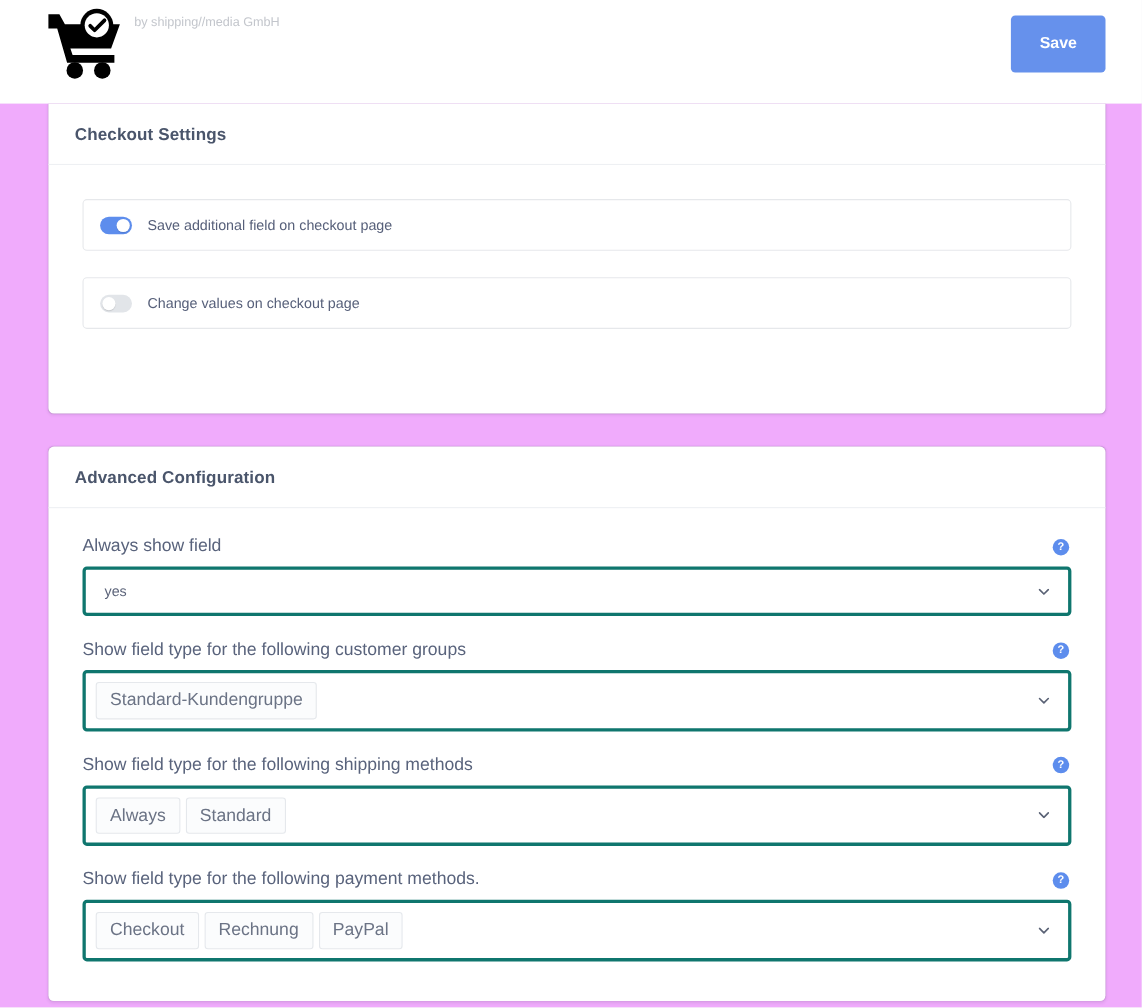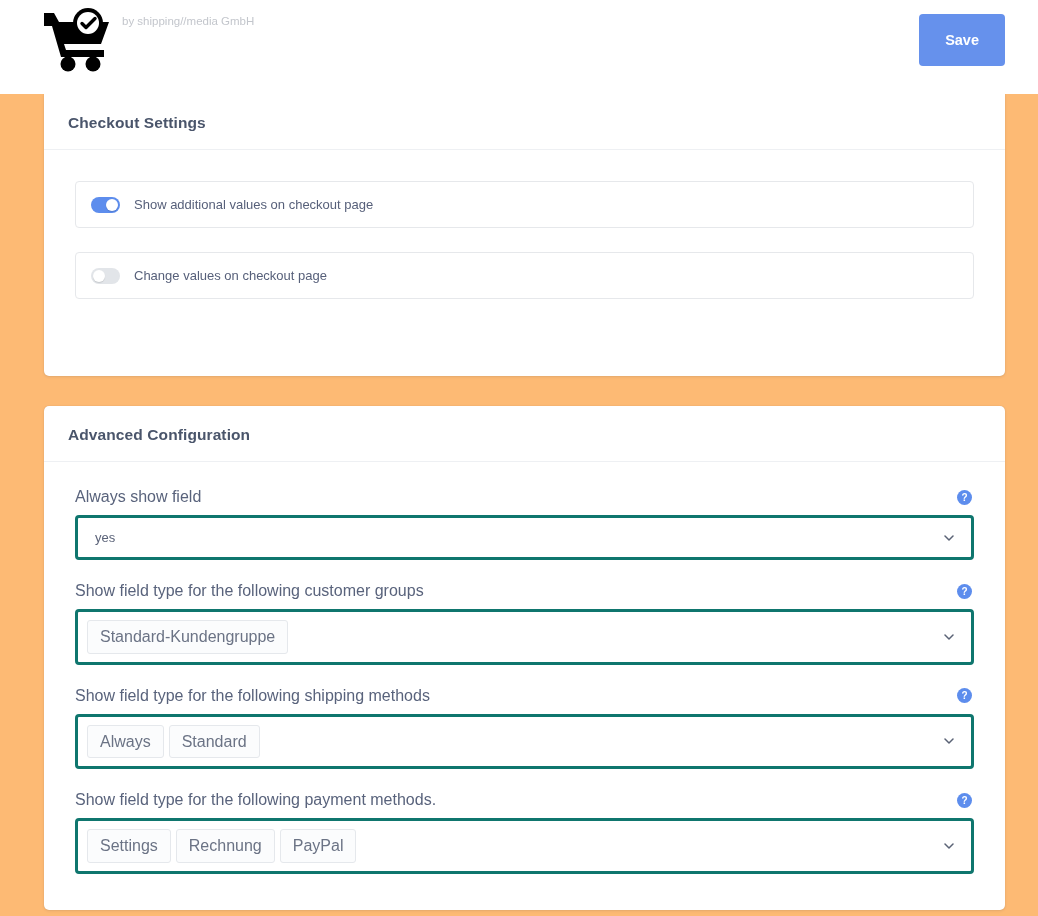--- a/index.html
+++ b/index.html
@@ -77,21 +77,21 @@
     padding: 0 26px;
     height: 52px;
     line-height: 36px;
     cursor: pointer;
     min-width: 78px;
   }
 
   
   .content {
     height: 822px;
-    background: #fdba74;
+    background: #f0abfc;
     padding: 0 33px 0 44px;
     overflow: hidden;
   }
 
   .card {
     background: #ffffff;
     border-radius: 5px;
     box-shadow: 0 1px 3px rgba(32, 42, 61, 0.10), 0 0 1px rgba(32,42,61,0.18);
     width: 961px;
   }
@@ -284,21 +284,21 @@
   <div class="card card-checkout">
     <div class="card-header">
       <div class="card-title">Checkout Settings</div>
     </div>
     <div class="card-body">
 
       <div class="toggle-row">
         <span class="switch on">
           <span class="knob"></span>
         </span>
-        <span class="toggle-label">Show additional values on checkout page</span>
+        <span class="toggle-label">Save additional field on checkout page</span>
       </div>
 
       <div class="toggle-row">
         <span class="switch off">
           <span class="knob"></span>
         </span>
         <span class="toggle-label">Change values on checkout page</span>
       </div>
 
     </div>
@@ -355,21 +355,21 @@
           </span>
         </div>
       </div>
 
       <div class="field">
         <div class="field-label-row">
           <span class="field-label">Show field type for the following payment methods.</span>
           <span class="help-icon">?</span>
         </div>
         <div class="select-box tags">
-          <span class="tag">Settings</span>
+          <span class="tag">Checkout</span>
           <span class="tag">Rechnung</span>
           <span class="tag">PayPal</span>
           <span class="chevron">
             <svg viewBox="0 0 10 6" width="10" height="6">
                 <path d="M1 1 L5 5 L9 1" stroke="#5a6275" stroke-width="1.5" fill="none" stroke-linecap="round" stroke-linejoin="round"></path>
               </svg>
           </span>
         </div>
       </div>
 

